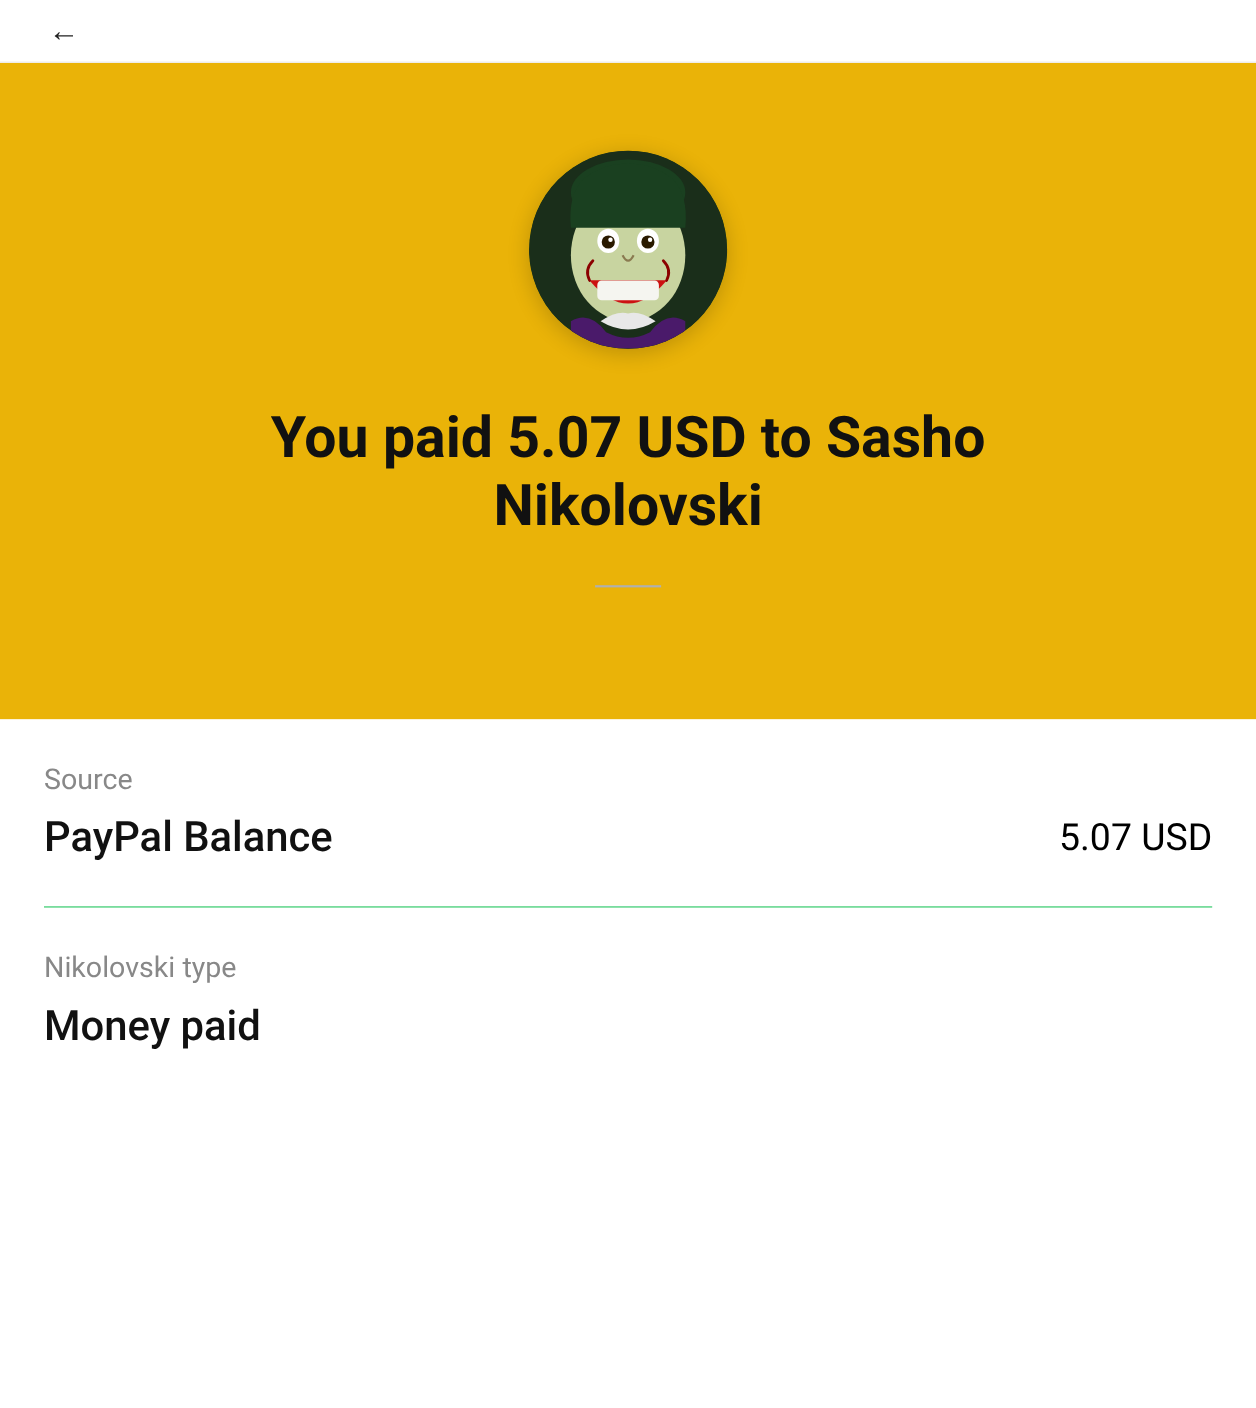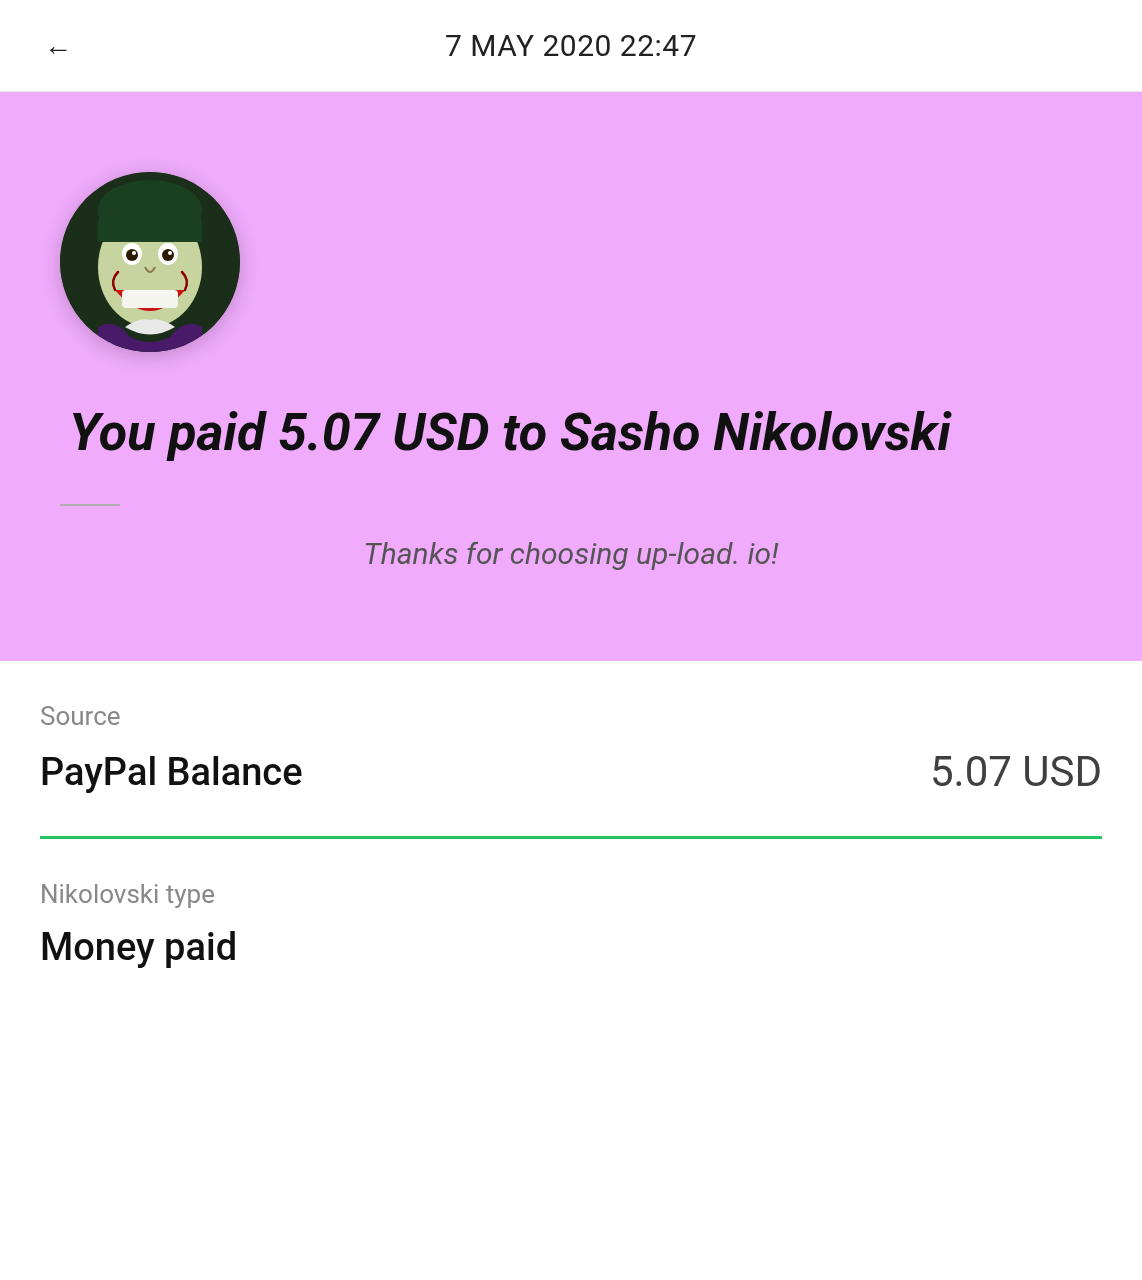--- a/index.html
+++ b/index.html
@@ -43,25 +43,25 @@
 
     .header-datetime {
       font-size: 30px;
       font-weight: 400;
       color: #222222;
       letter-spacing: 0.5px;
     }
 
     
     .hero-section {
-      background: #f0abfc;
+      background: #eab308;
       display: flex;
       flex-direction: column;
+      align-items: center;
       padding: 80px 60px 90px;
-      font-style: italic;
     }
 
     .avatar-container {
       width: 180px;
       height: 180px;
       border-radius: 50%;
       overflow: hidden;
       margin-bottom: 50px;
       box-shadow: 0 4px 20px rgba(0,0,0,0.2);
       background: #1a3a1a;
@@ -102,21 +102,21 @@
     }
 
     
     .details-section {
       background: #ffffff;
       padding: 0 40px;
     }
 
     .detail-block {
       padding: 40px 0;
-      border-bottom: 3px solid #22c55e;
+      border-bottom: 1px solid #22c55e;
     }
 
     .detail-block:last-child {
       border-bottom: none;
     }
 
     .detail-label {
       font-size: 26px;
       color: #888888;
       font-weight: 400;
@@ -130,39 +130,38 @@
       margin-top: 11px;
     }
 
     .detail-value {
       font-size: 38px;
       font-weight: 500;
       color: #111111;
     }
 
     .detail-amount {
-      font-size: 42px;
-      font-weight: 400;
-      color: #404040;
+      font-size: 34px;
+      font-weight: 400;
+      color: #000000;
     }
 
     .transaction-type-value {
       font-size: 38px;
       font-weight: 500;
       color: #111111;
     }
   </style>
 </head>
 <body>
 
 <header class="header">
   <button class="back-button">
     <span>←</span>
   </button>
-  <span class="header-datetime">7 MAY 2020  22:47</span>
 </header>
 
 <section class="hero-section">
   <div class="avatar-container">
 
     <svg class="avatar-canvas" viewBox="0 0 180 180" xmlns="http://www.w3.org/2000/svg">
 
       <circle cx="90" cy="90" r="90" fill="#1a2e1a"></circle>
 
       <ellipse cx="90" cy="95" rx="52" ry="60" fill="#c8d4a0"></ellipse>
@@ -190,21 +189,20 @@
       <path d="M38 155 Q55 145 70 165 Q90 175 110 165 Q125 145 142 155 L142 180 L38 180 Z" fill="#4a1a6a"></path>
 
       <path d="M65 155 Q90 170 115 155 Q100 145 90 148 Q80 145 65 155 Z" fill="#e8e8e8"></path>
     </svg>
   </div>
 
   <h1 class="payment-title">You paid 5.07 USD to Sasho Nikolovski</h1>
 
   <div class="divider-line"></div>
 
-  <p class="thank-you-text">Thanks for choosing up-load. io!</p>
 </section>
 
 <section class="details-section">
 
   <div class="detail-block">
     <div class="detail-label">Source</div>
     <div class="detail-row">
       <span class="detail-value">PayPal Balance</span>
       <span class="detail-amount">5.07 USD</span>
     </div>

